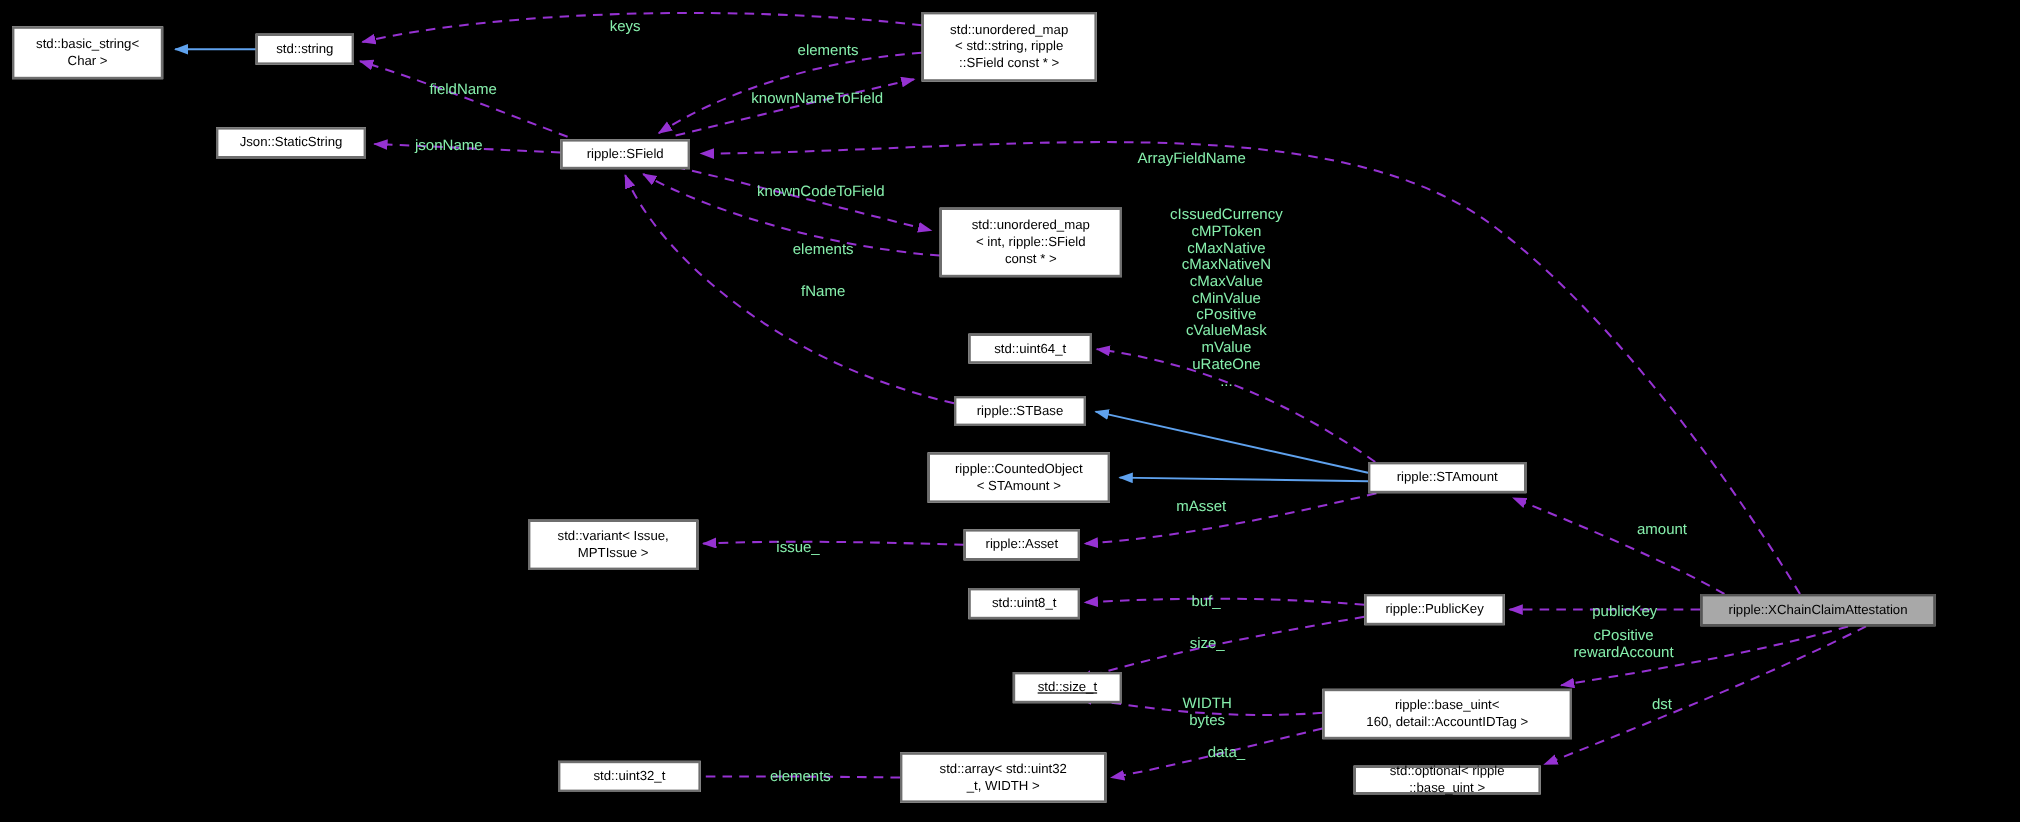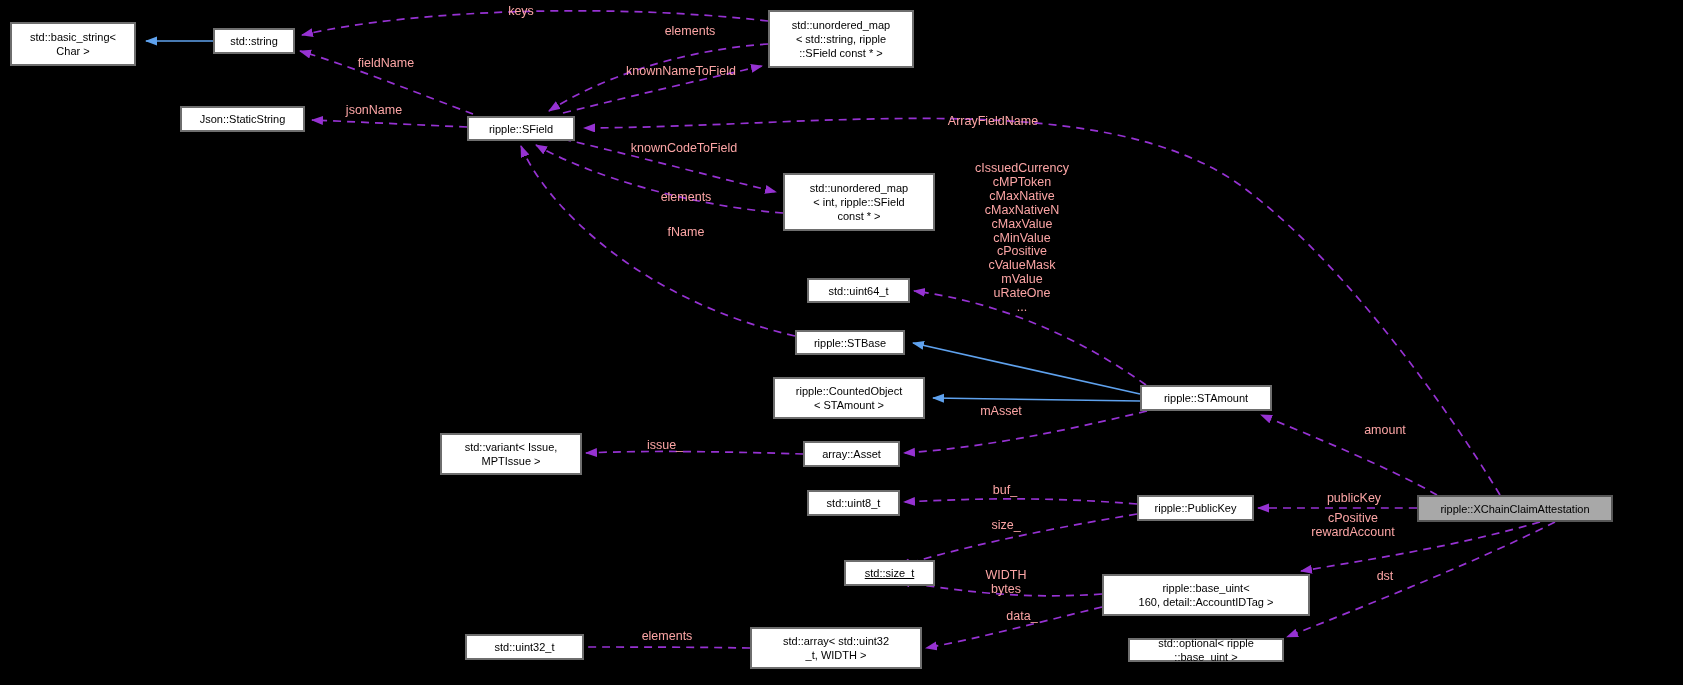--- a/index.html
+++ b/index.html
@@ -6,22 +6,22 @@
   #canvas{position:relative;width:1683px;height:685px;background:#000;overflow:hidden;
           font-family:"Liberation Sans","DejaVu Sans",sans-serif;}
   #edge-layer{position:absolute;left:0;top:0;width:1683px;height:685px;}
   .edge{fill:none;stroke-width:1.7px;}
   .edge.dashed{stroke:#9632d2;stroke-dasharray:8 6;}
   .edge.solid{stroke:#5fa2ee;stroke-width:1.6px;}
   .node{position:absolute;box-sizing:border-box;background:#ffffff;border:2px solid #6e6e6e;
         color:#000;display:flex;align-items:center;justify-content:center;text-align:center;
         font-size:11px;line-height:14px;white-space:pre-line;cursor:pointer;}
   .node.highlight{background:#a8a8a8;border-color:#565656;}
-  .edge-label{position:absolute;transform:translate(-50%,-50%);color:#fca5a5;
-        font-size:12.5px;line-height:13.9px;white-space:pre-line;text-align:center;pointer-events:none;}
+  .edge-label{position:absolute;transform:translate(-50%,-50%);color:#86efac;
+        font-size:12.5px;line-height:13.9px;white-space:pre-line;text-align:center;pointer-events:none;margin-top:11px;}
 </style>
 </head>
 <body>
 
 <div id="canvas">
   <svg id="edge-layer" xmlns="http://www.w3.org/2000/svg">
     <defs>
       <marker id="arrow-purple" markerWidth="13" markerHeight="10" refX="11" refY="4.5" orient="auto" markerUnits="userSpaceOnUse">
         <polygon points="0,0 12,4.5 0,9" fill="#9632d2"></polygon>
       </marker>
@@ -68,21 +68,21 @@
       <div class="node" style="left: 783px; top: 173px; width: 152px; height: 58px;">std::unordered_map
 &lt; int, ripple::SField
 const * &gt;</div>
       <div class="node" style="left: 807px; top: 278px; width: 103px; height: 25px;">std::uint64_t</div>
       <div class="node" style="left: 795px; top: 330px; width: 110px; height: 25px;">ripple::STBase</div>
       <div class="node" style="left: 773px; top: 377px; width: 152px; height: 42px;">ripple::CountedObject
 &lt; STAmount &gt;</div>
       <div class="node" style="left: 1140px; top: 385px; width: 132px; height: 26px;">ripple::STAmount</div>
       <div class="node" style="left: 440px; top: 433px; width: 142px; height: 42px;">std::variant&lt; Issue,
 MPTIssue &gt;</div>
-      <div class="node" style="left: 803px; top: 441px; width: 97px; height: 26px;">array::Asset</div>
+      <div class="node" style="left: 803px; top: 441px; width: 97px; height: 26px;">ripple::Asset</div>
       <div class="node" style="left: 807px; top: 490px; width: 93px; height: 26px;">std::uint8_t</div>
       <div class="node" style="left: 1137px; top: 495px; width: 117px; height: 26px;">ripple::PublicKey</div>
       <div class="node" style="left: 844px; top: 560px; width: 91px; height: 26px; text-decoration: underline;">std::size_t</div>
       <div class="node" style="left: 1102px; top: 574px; width: 208px; height: 42px;">ripple::base_uint&lt;
 160, detail::AccountIDTag &gt;</div>
       <div class="node" style="left: 465px; top: 634px; width: 119px; height: 26px;">std::uint32_t</div>
       <div class="node" style="left: 750px; top: 627px; width: 172px; height: 42px;">std::array&lt; std::uint32
 _t, WIDTH &gt;</div>
       <div class="node" style="left: 1128px; top: 638px; width: 156px; height: 24px;">std::optional&lt; ripple
 ::base_uint &gt;</div>

